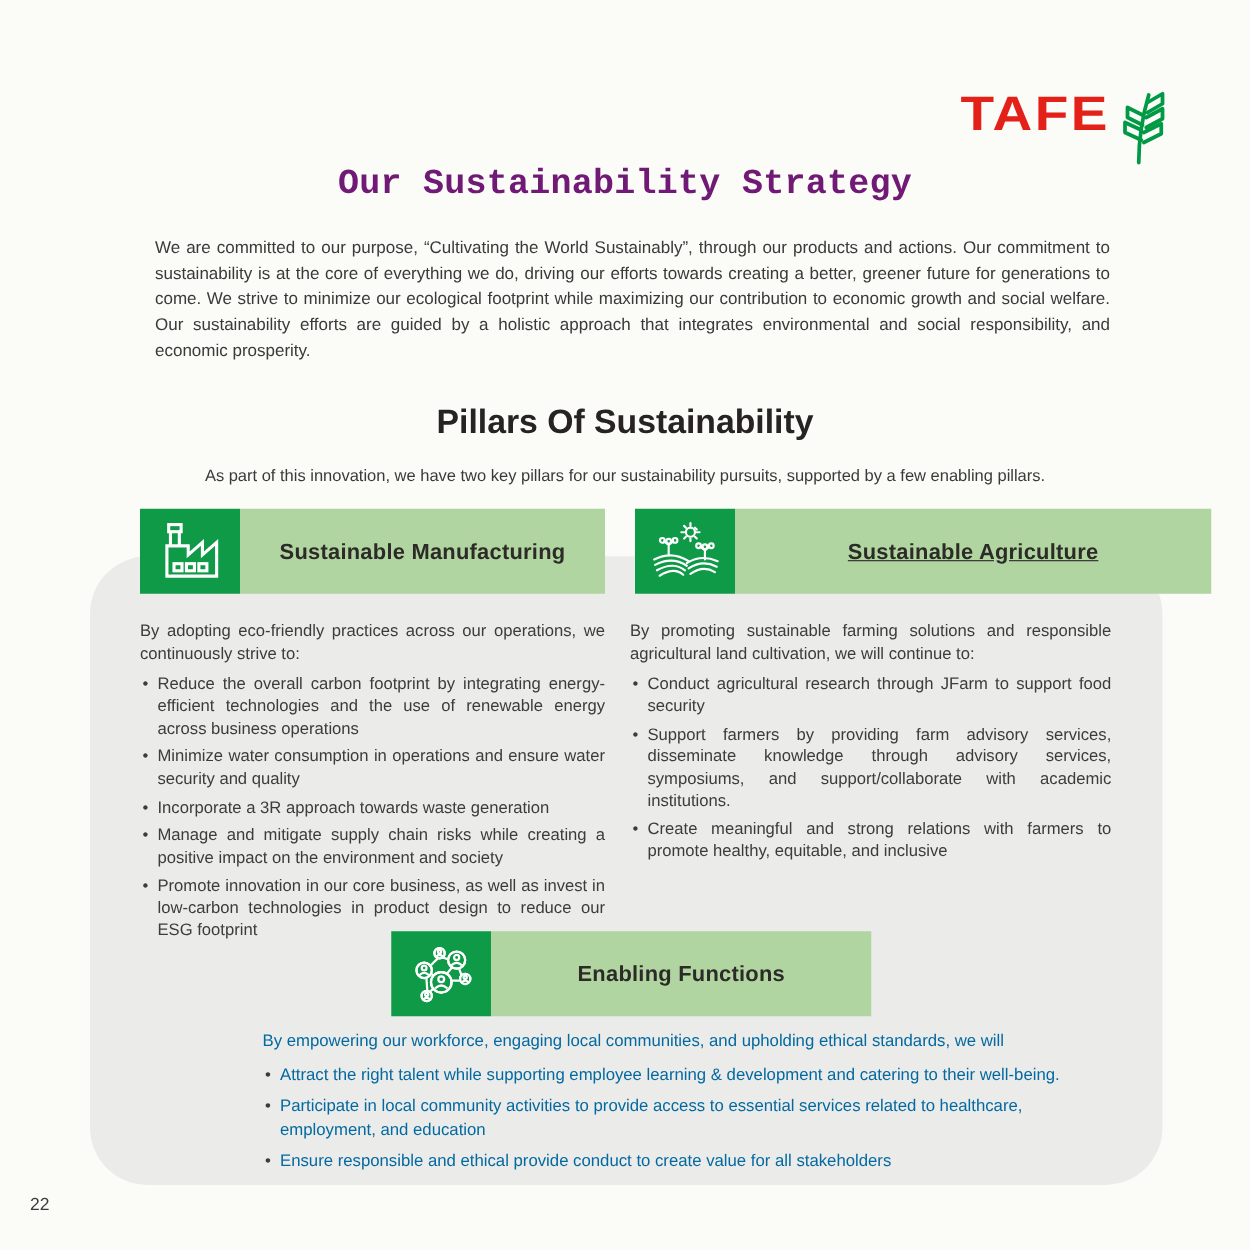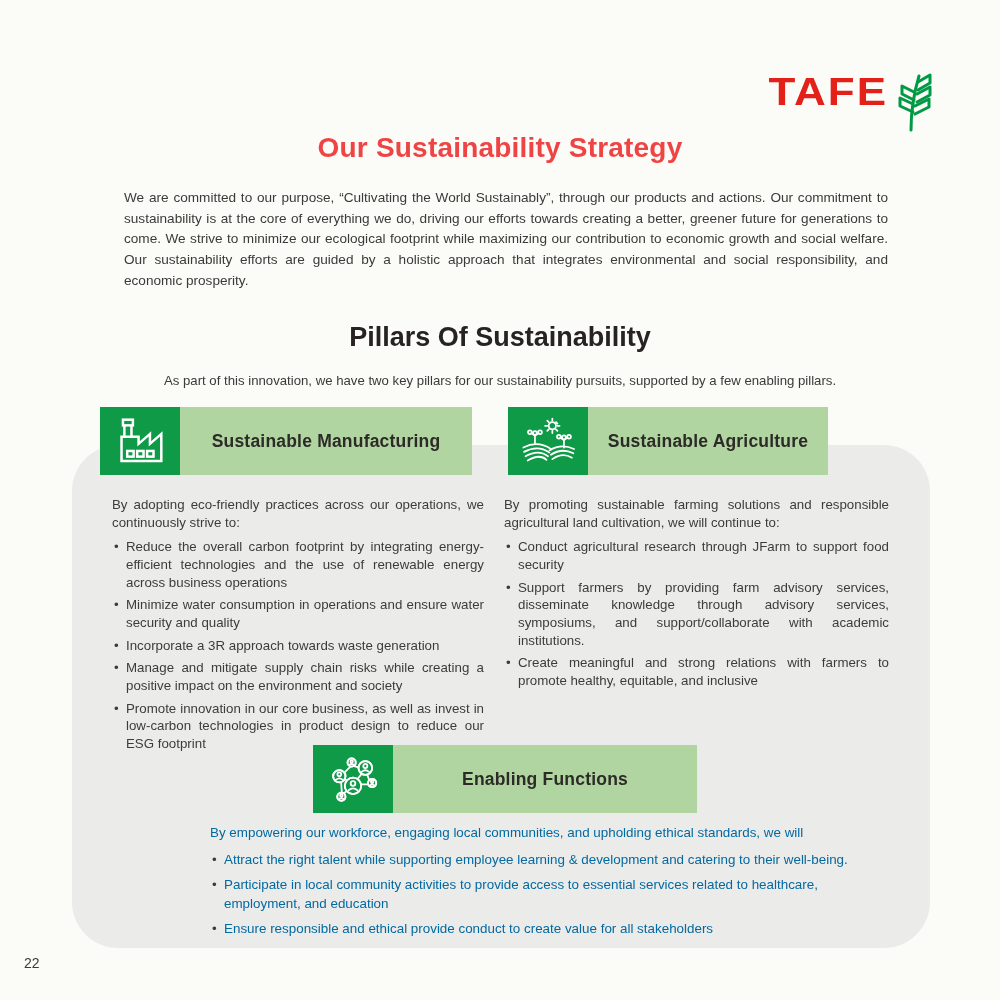--- a/index.html
+++ b/index.html
@@ -16,21 +16,21 @@
   .logo{top:70px;right:62px;display:flex;align-items:flex-start;gap:6px;}
   .logo-text{
     color:#e32119;font-weight:bold;font-size:44px;letter-spacing:2px;
     transform:scaleY(.88);line-height:1;
   }
   .logo-symbol{width:44px;height:62px;}
 
   
   .page-title{
     top:132px;left:0;width:1000px;text-align:center;
-    font-size:28px;font-weight:bold;color:#ef4444;letter-spacing:.2px;
+    font-size:28px;font-weight:bold;color:#701a75;letter-spacing:.2px;font-family:Liberation Mono, monospace;
   }
   .intro{
     top:188px;left:124px;width:764px;
     font-size:13.6px;line-height:1.52;text-align:justify;color:#3b3a38;
   }
   .pillars-title{
     top:322px;left:0;width:1000px;text-align:center;
     font-size:27px;font-weight:bold;color:#262322;
   }
   .pillars-subtitle{
@@ -47,22 +47,22 @@
   
   .bar{height:68px;display:flex;align-items:stretch;}
   .bar-icon{
     width:80px;flex:0 0 80px;background:#0f9a48;
     display:flex;align-items:center;justify-content:center;
   }
   .bar-label{
     flex:1;background:#b1d5a1;display:flex;align-items:center;justify-content:center;
     font-size:17.5px;font-weight:bold;color:#2c2b27;letter-spacing:.2px;
   }
-  .bar-mfg{top:407px;left:100px;width:372px;}
-  .bar-agri{top:407px;left:508px;width:320px;}
+  .bar-mfg{top:407px;left:112px;width:372px;}
+  .bar-agri{top:407px;left:508px;width:461px;text-decoration:underline;}
   .bar-enabling{top:745px;left:313px;width:384px;}
 
   
   .col{font-size:13.3px;line-height:1.33;text-align:justify;color:#3d3c3a;}
   .col-left{top:496px;left:112px;width:372px;}
   .col-right{top:496px;left:504px;width:385px;}
   .col-intro{margin:0 0 7px 0;}
   ul.bullets{list-style:none;margin:0;padding:0;}
   ul.bullets li{
     position:relative;padding-left:14px;margin-bottom:5px;

